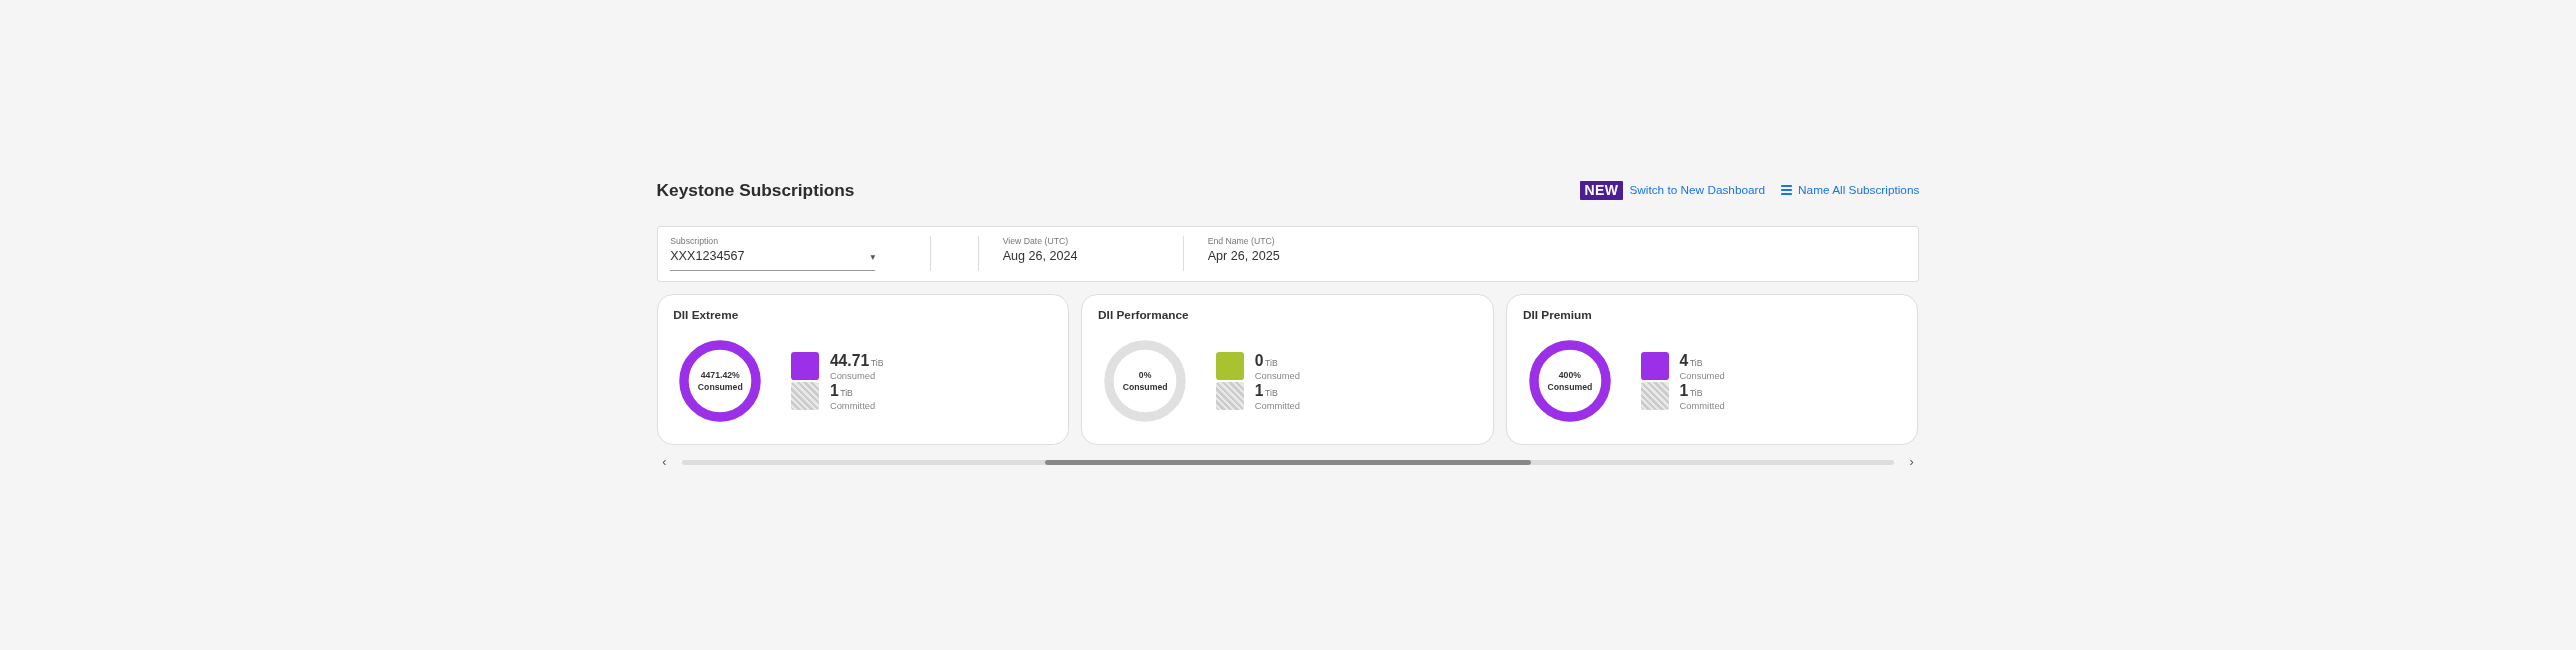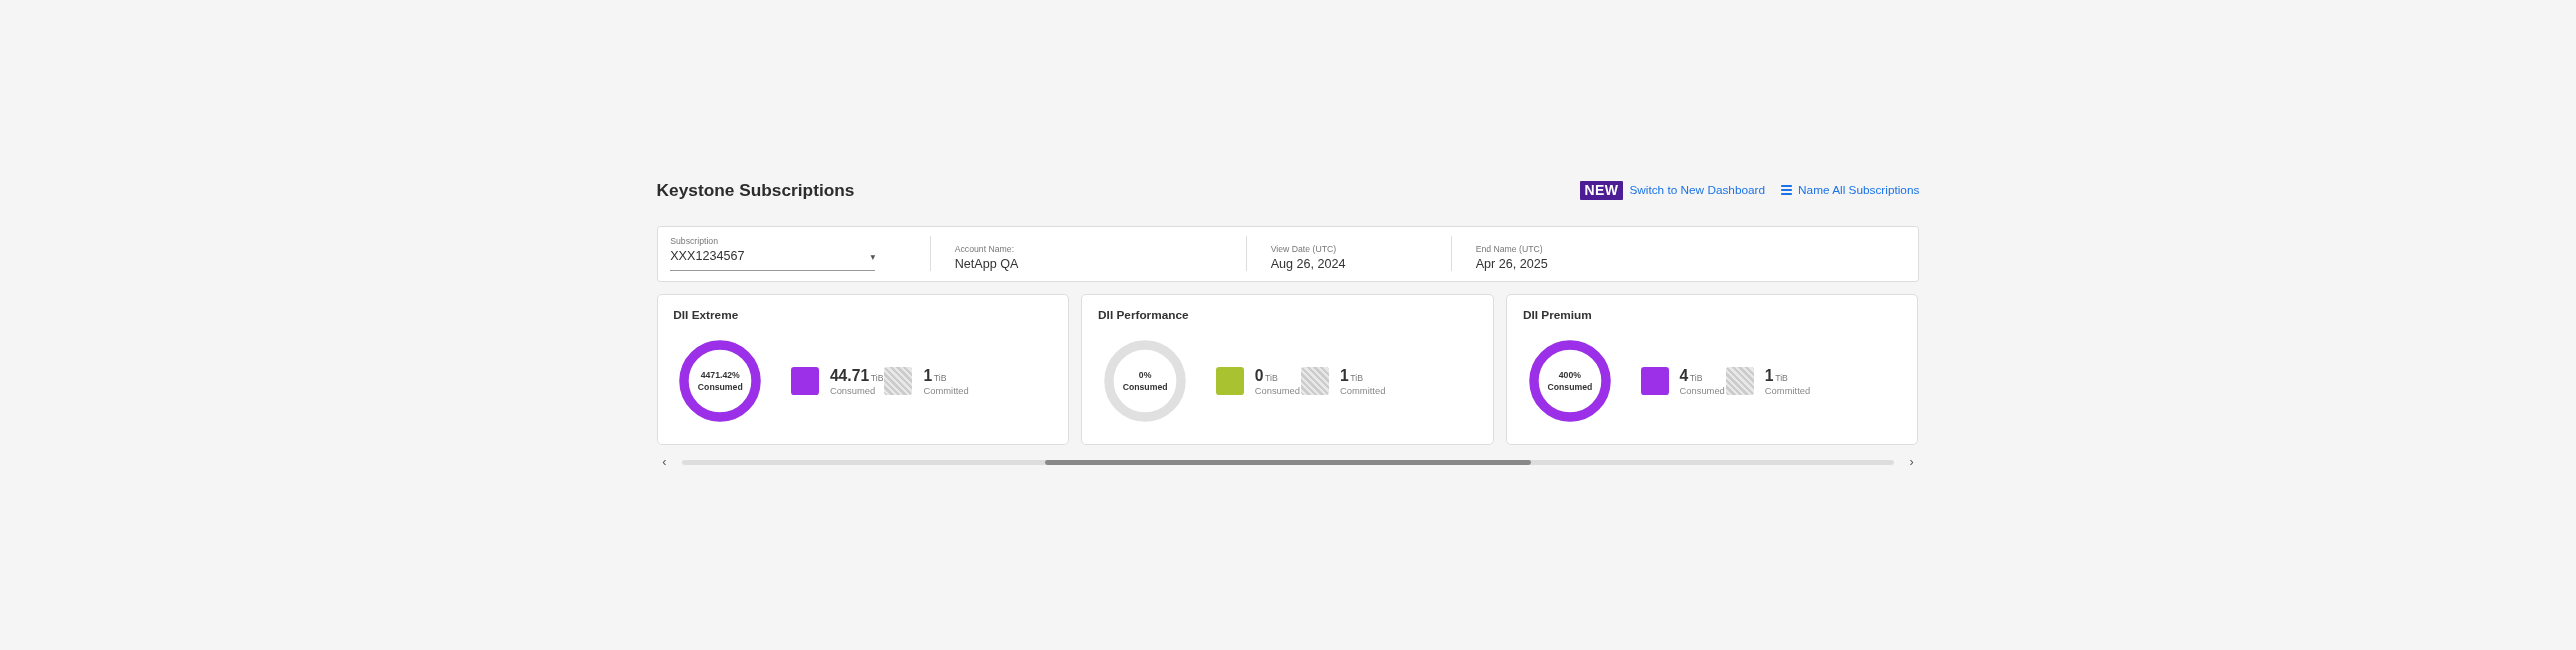--- a/index.html
+++ b/index.html
@@ -77,21 +77,21 @@
       background: #1a73e8;
       border-radius: 0.8px;
     }
     .subscription-info-bar {
       display: flex;
       background: white;
       border: 0.8px solid #ddd;
       border-radius: 3.1px;
       margin-bottom: 12.6px;
       padding: 9.4px 12.6px;
-      align-items: flex-end;
+      align-items: flex-start;
       gap: 0;
     }
     .sub-field {
       display: flex;
       flex-direction: column;
       gap: 3.1px;
     }
     .sub-field-label {
       font-size: 8.7px;
       color: #777;
@@ -137,21 +137,21 @@
       position: relative;
     }
     .cards-scroll-container {
       display: flex;
       gap: 12.6px;
       overflow: hidden;
     }
     .service-card {
       background: white;
       border: 0.8px solid #ddd;
-      border-radius: 5px;
+      border-radius: 16px;
       padding: 12.6px 15.7px 15.7px 15.7px;
       flex: 0 0 calc(33.333% - 8.7px);
       min-width: 378px;
     }
     .card-title {
       font-size: 11.8px;
       font-weight: 600;
       color: #333;
       margin-bottom: 12.6px;
     }
@@ -178,20 +178,21 @@
       left: 50%;
       transform: translate(-50%, -50%);
       text-align: center;
       font-size: 8.7px;
       font-weight: 700;
       color: #333;
       line-height: 1.3;
     }
     .card-metrics {
       display: flex;
+      flex-direction: column;
       gap: 1px;
       justify-content: flex-end;
     }
     .metric-row {
       display: flex;
       align-items: center;
       gap: 11px;
     }
     .metric-swatch {
       width: 28px;
@@ -290,24 +291,20 @@
     <div class="sub-field">
       <span class="sub-field-label">Subscription</span>
       <div class="sub-dropdown-wrap">
         <select>
           <option>XXX1234567</option>
         </select>
         <span class="dropdown-arrow">▾</span>
       </div>
     </div>
     <div class="divider-v"></div>
-    <div class="sub-field account-field">
-      <span class="sub-field-label">Account Name:</span>
-      <span class="sub-field-value">NetApp QA</span>
-    </div>
     <div class="divider-v"></div>
     <div class="sub-field date-field">
       <span class="sub-field-label">View Date (UTC)</span>
       <span class="sub-field-value">Aug 26, 2024</span>
     </div>
     <div class="divider-v"></div>
     <div class="sub-field date-field">
       <span class="sub-field-label">End Name (UTC)</span>
       <span class="sub-field-value">Apr 26, 2025</span>
     </div>

